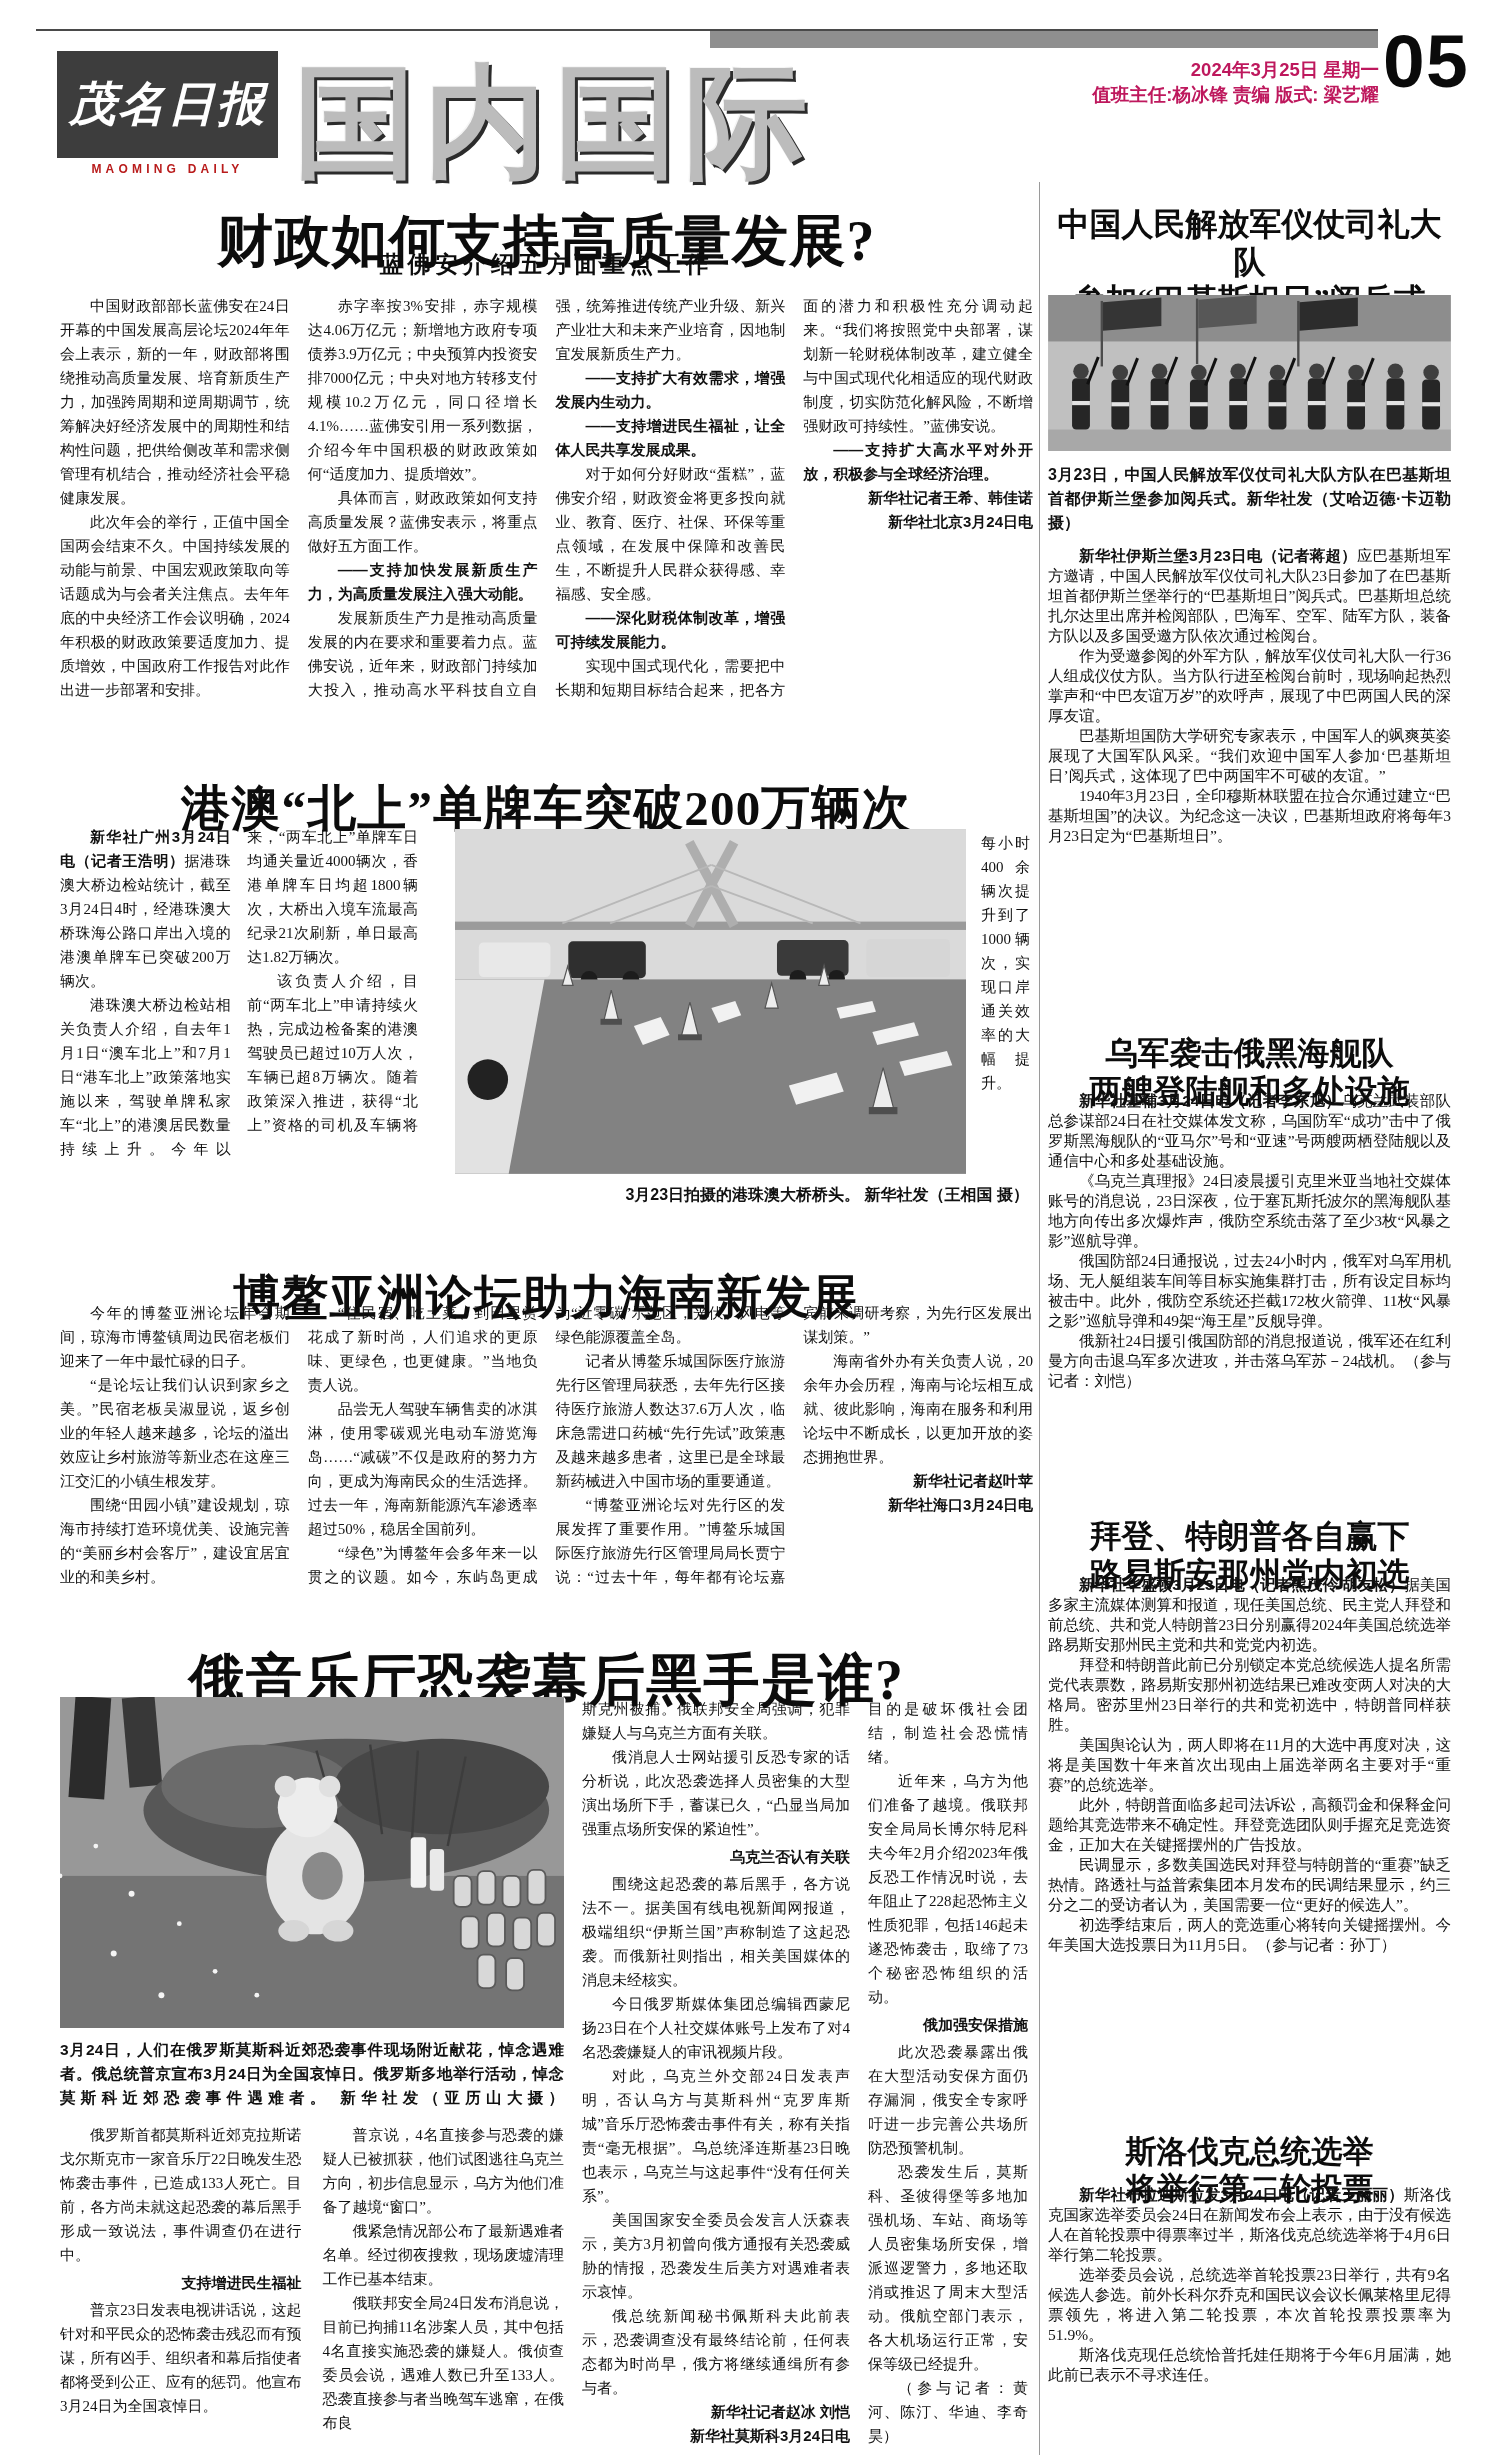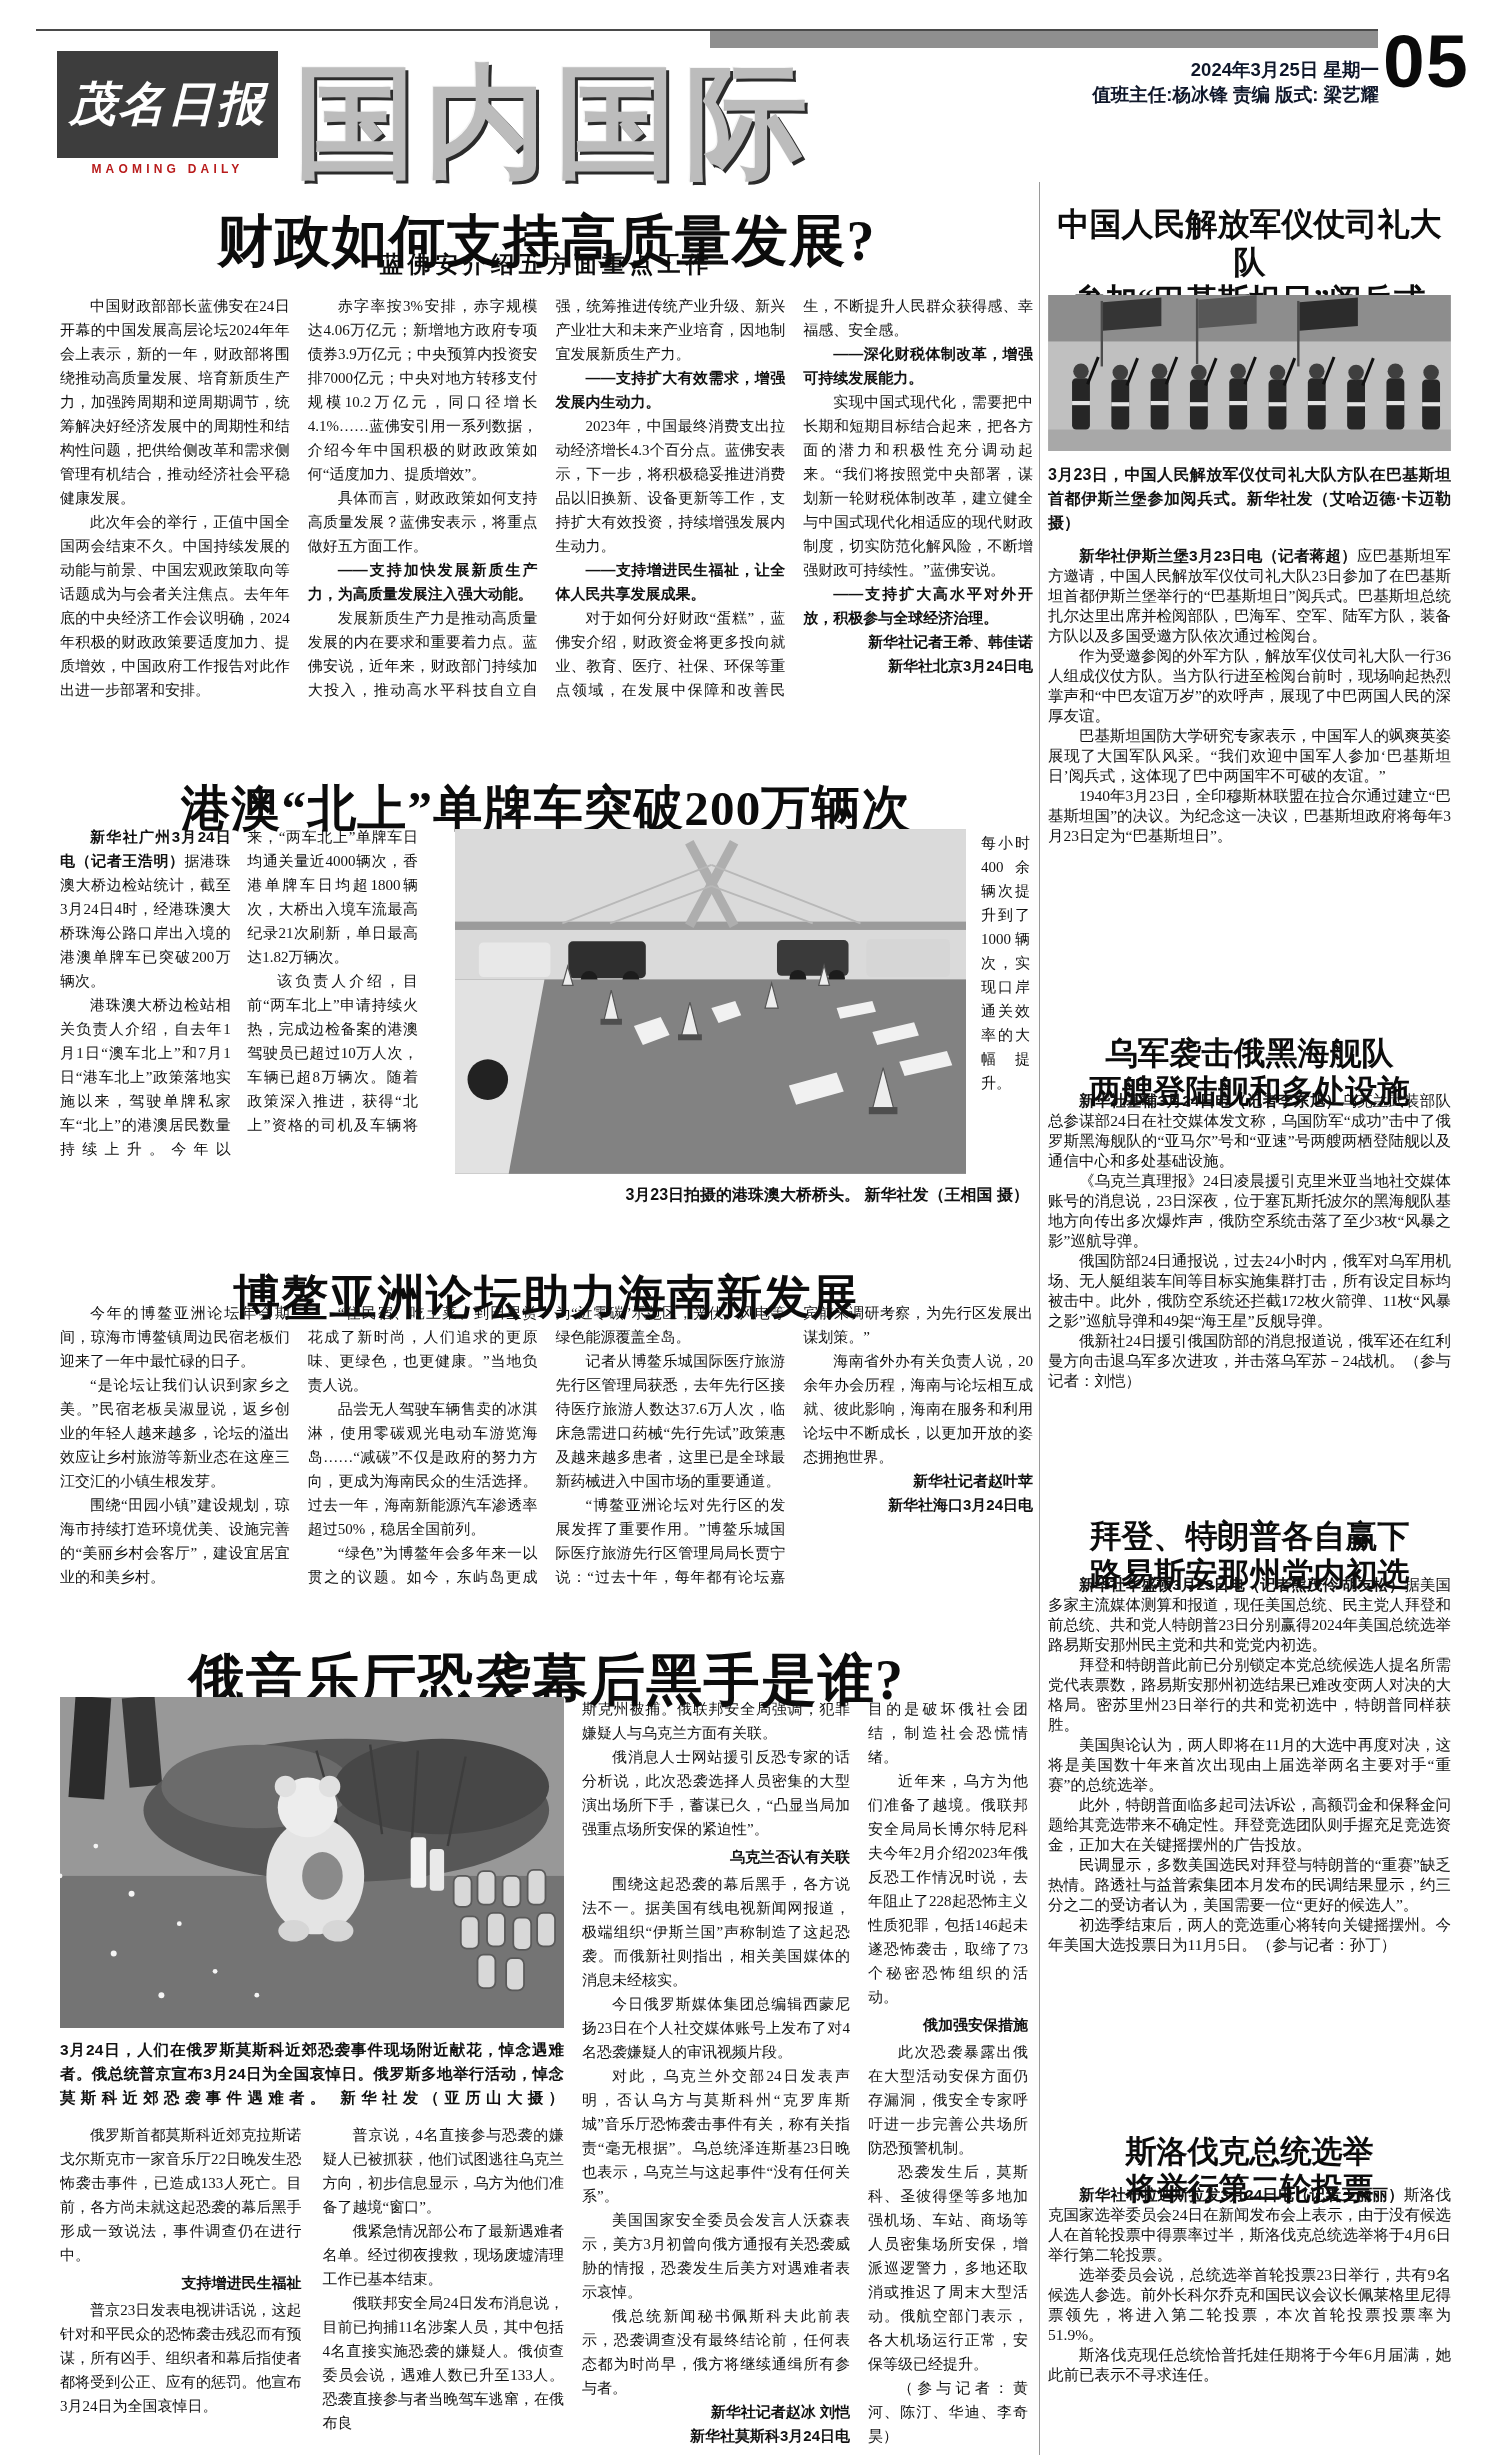--- a/index.html
+++ b/index.html
@@ -7,21 +7,21 @@
         font-family:"Liberation Serif","DejaVu Serif",serif;color:#111;}
   .abs{position:absolute;}
 
   
   #top-rule{left:36px;top:29px;width:1342px;height:2.4px;background:#4a4a4a;}
   #top-bar{left:710px;top:31px;width:668px;height:16.7px;background:#8f8f8f;}
   #page-number{left:1383px;top:18px;width:113px;font-family:"Liberation Sans","DejaVu Sans",sans-serif;
                font-size:75px;font-weight:600;letter-spacing:1.2px;color:#0a0a0a;}
   #date-block{left:776px;top:57px;width:603px;text-align:right;
               font-family:"Liberation Sans","DejaVu Sans",sans-serif;font-weight:bold;
-              font-size:18.5px;line-height:25px;color:#0f172a;}
+              font-size:18.5px;line-height:25px;color:#be185d;}
   #logo-box{left:57px;top:51px;width:221px;height:107px;background:#3d3d3d;display:flex;
             align-items:center;justify-content:center;}
   #logo-box span{color:#fff;font-size:47px;font-weight:bold;font-style:italic;letter-spacing:2.4px;}
   #logo-sub{left:57px;top:162px;width:221px;text-align:center;
             font-family:"Liberation Sans","DejaVu Sans",sans-serif;font-weight:bold;
             font-size:12px;letter-spacing:4.2px;color:#b91c1c;}
   #section-title{left:294px;top:42px;width:686px;font-size:122px;font-weight:bold;
                  color:#bcbcbc;letter-spacing:8.4px;
                  text-shadow:3px 3px 0 #2c2c2c,-1.2px -1.2px 0 #f5f5f5;}
 
@@ -104,21 +104,20 @@
     <h1 class="abs headline" id="fin-head">财政如何支持高质量发展?</h1>
     <div class="abs headline" id="fin-sub">蓝佛安介绍五方面重点工作</div>
     <div class="abs colwrap" id="fin-body">
       <p class="bp">中国财政部部长蓝佛安在24日开幕的中国发展高层论坛2024年年会上表示，新的一年，财政部将围绕推动高质量发展、培育新质生产力，加强跨周期和逆周期调节，统筹解决好经济发展中的周期性和结构性问题，把供给侧改革和需求侧管理有机结合，推动经济社会平稳健康发展。</p>
       <p class="bp">此次年会的举行，正值中国全国两会结束不久。中国持续发展的动能与前景、中国宏观政策取向等话题成为与会者关注焦点。去年年底的中央经济工作会议明确，2024年积极的财政政策要适度加力、提质增效，中国政府工作报告对此作出进一步部署和安排。</p>
       <p class="bp">赤字率按3%安排，赤字规模达4.06万亿元；新增地方政府专项债券3.9万亿元；中央预算内投资安排7000亿元；中央对地方转移支付规模10.2万亿元，同口径增长4.1%……蓝佛安引用一系列数据，介绍今年中国积极的财政政策如何“适度加力、提质增效”。</p>
       <p class="bp">具体而言，财政政策如何支持高质量发展？蓝佛安表示，将重点做好五方面工作。</p>
       <p class="bp boldp">——支持加快发展新质生产力，为高质量发展注入强大动能。</p>
       <p class="bp">发展新质生产力是推动高质量发展的内在要求和重要着力点。蓝佛安说，近年来，财政部门持续加大投入，推动高水平科技自立自强，统筹推进传统产业升级、新兴产业壮大和未来产业培育，因地制宜发展新质生产力。</p>
       <p class="bp boldp">——支持扩大有效需求，增强发展内生动力。</p>
-      <p class="bp">2023年，中国最终消费支出拉动经济增长4.3个百分点。蓝佛安表示，下一步，将积极稳妥推进消费品以旧换新、设备更新等工作，支持扩大有效投资，持续增强发展内生动力。</p>
       <p class="bp boldp">——支持增进民生福祉，让全体人民共享发展成果。</p>
       <p class="bp">对于如何分好财政“蛋糕”，蓝佛安介绍，财政资金将更多投向就业、教育、医疗、社保、环保等重点领域，在发展中保障和改善民生，不断提升人民群众获得感、幸福感、安全感。</p>
       <p class="bp boldp">——深化财税体制改革，增强可持续发展能力。</p>
       <p class="bp">实现中国式现代化，需要把中长期和短期目标结合起来，把各方面的潜力和积极性充分调动起来。“我们将按照党中央部署，谋划新一轮财税体制改革，建立健全与中国式现代化相适应的现代财政制度，切实防范化解风险，不断增强财政可持续性。”蓝佛安说。</p>
       <p class="bp boldp">——支持扩大高水平对外开放，积极参与全球经济治理。</p>
       <p class="sign">新华社记者王希、韩佳诺</p>
       <p class="sign">新华社北京3月24日电</p>
     </div>
   </section>
 

